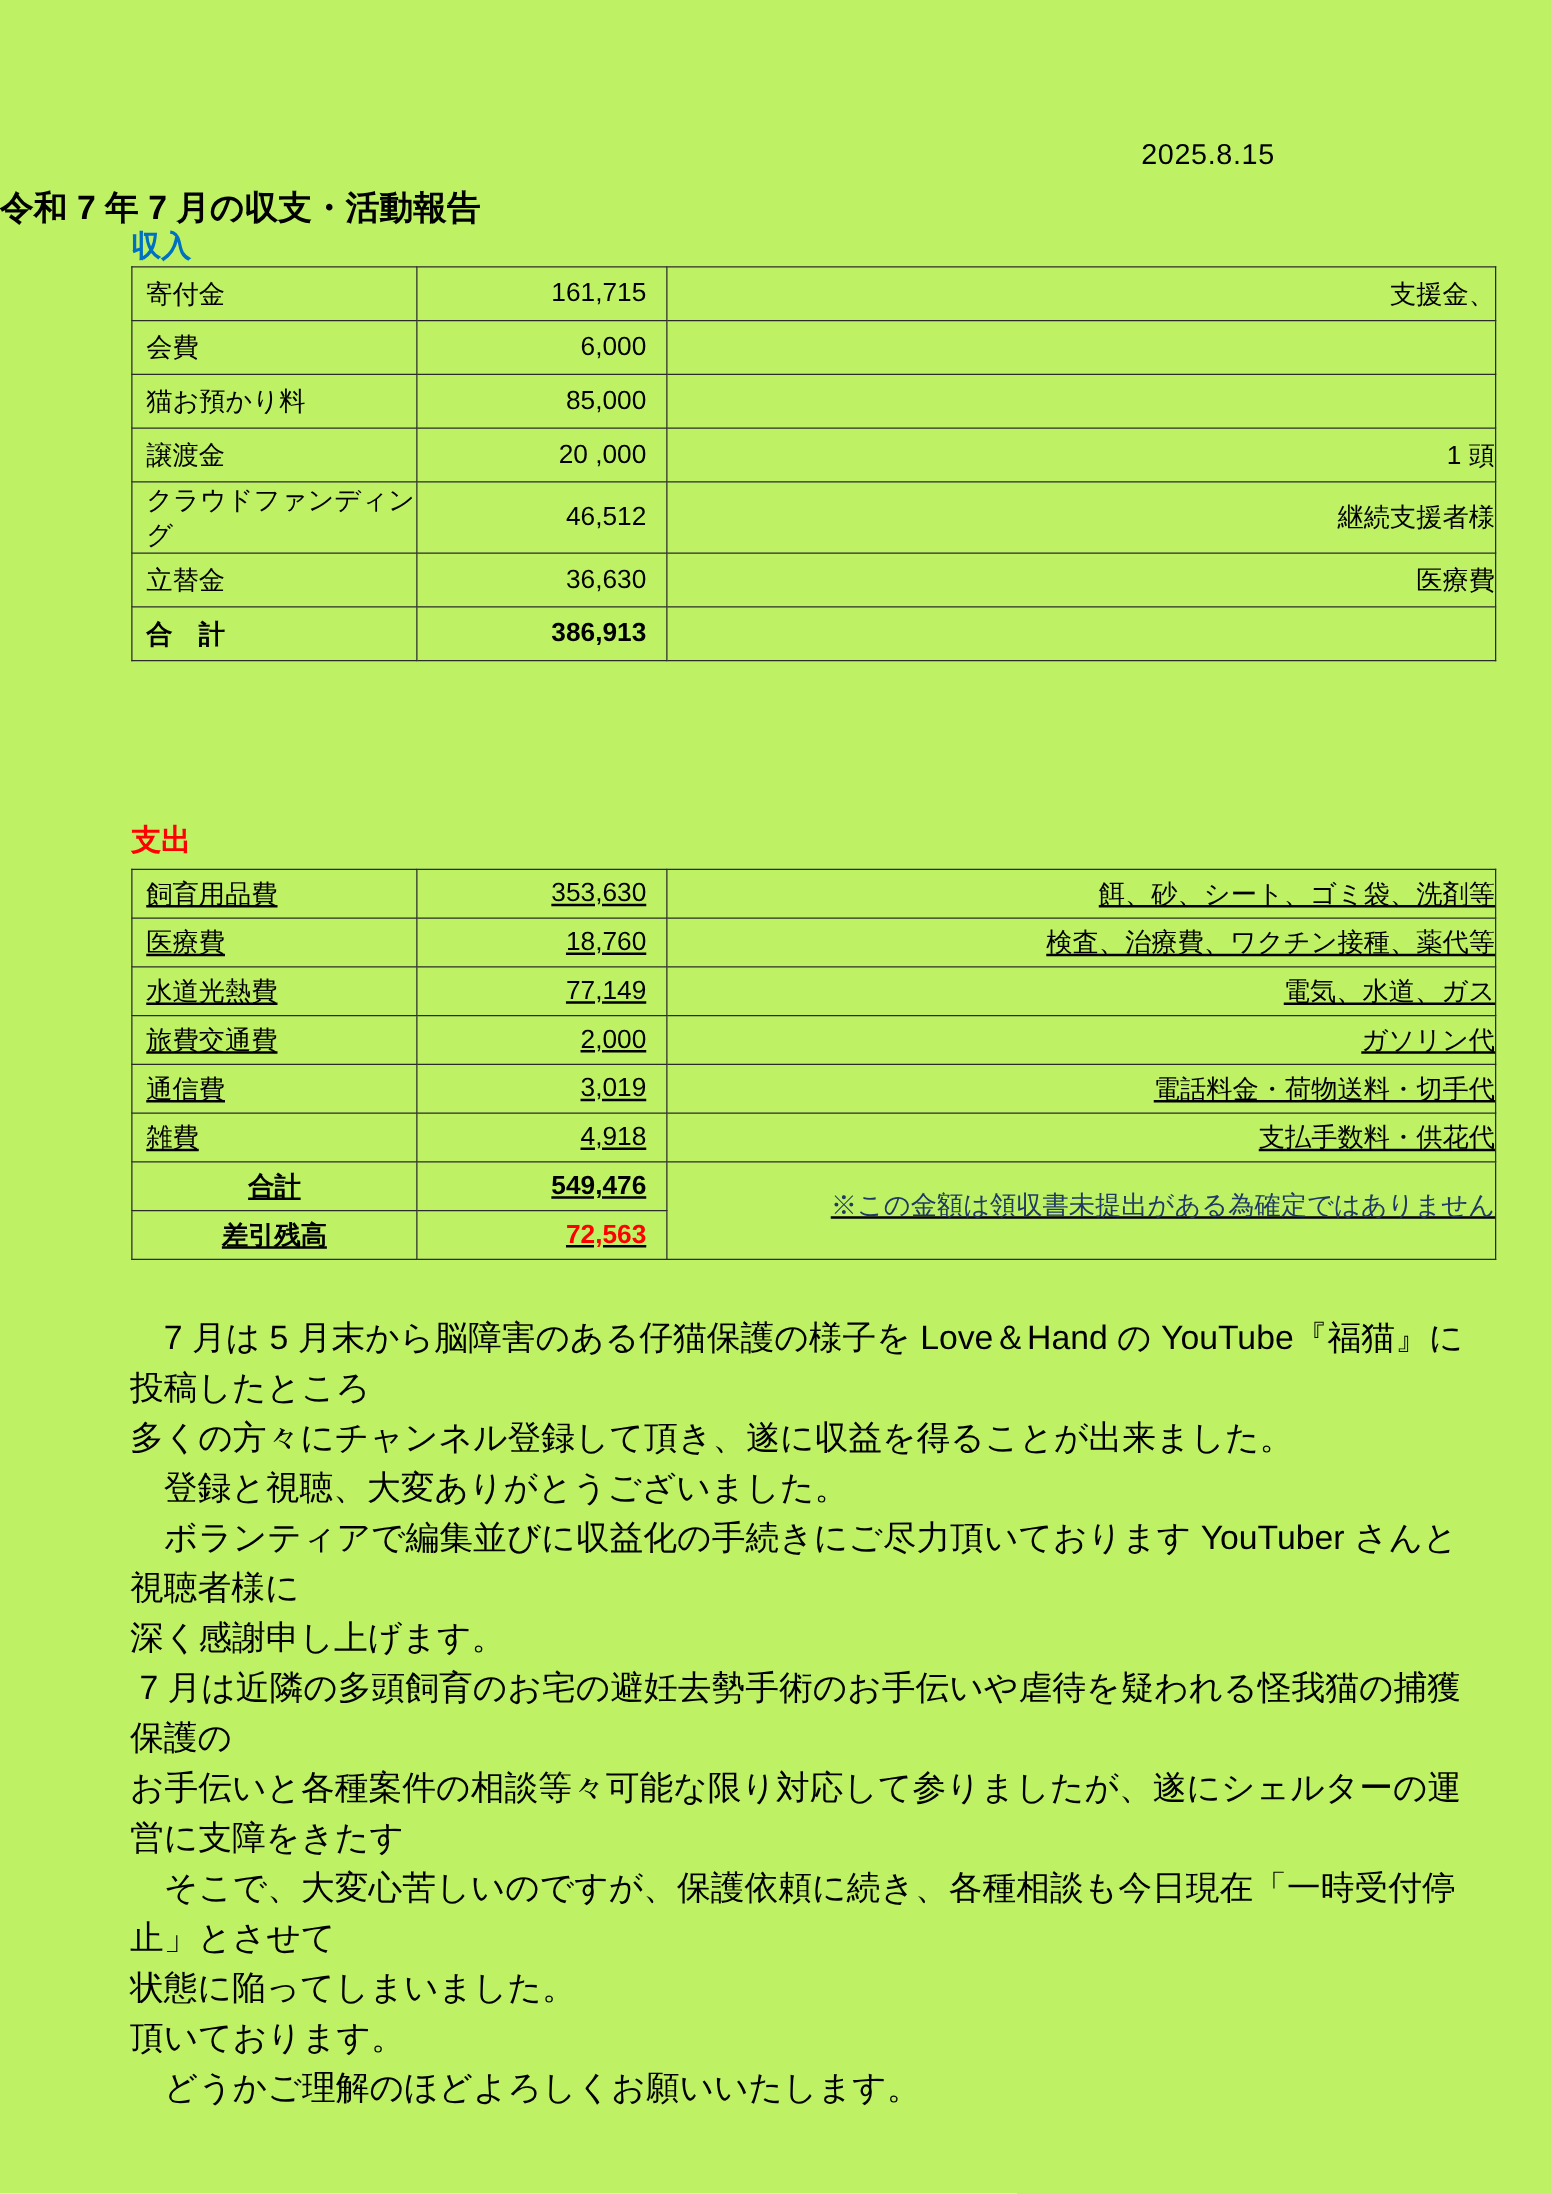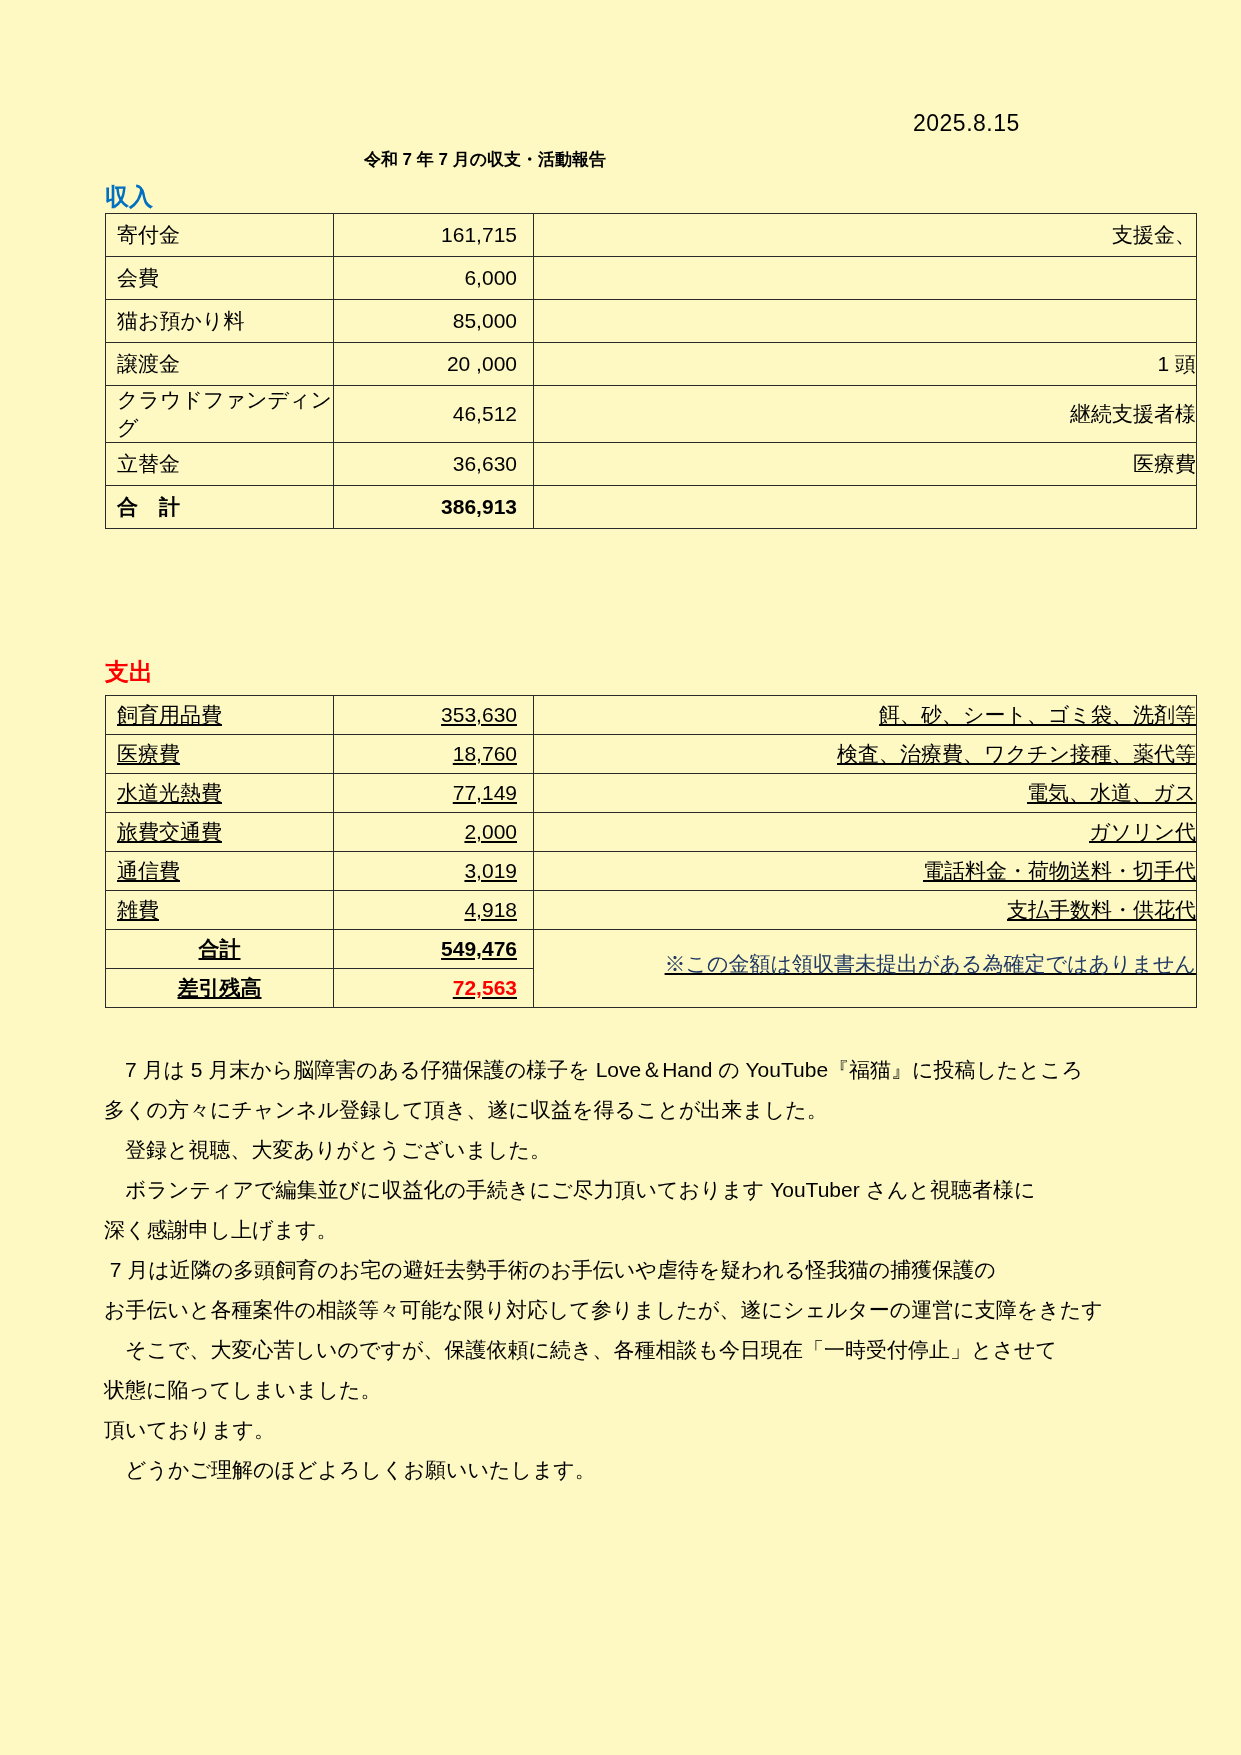--- a/index.html
+++ b/index.html
@@ -1,37 +1,37 @@
 <!DOCTYPE html>
 <html><head>
 <meta charset="utf-8">
 <style>
   * { margin:0; padding:0; box-sizing:border-box; }
   html,body { background:#ffffff; }
   .page {
     position:relative;
     width:1241px;
     height:1755px;
-    background:#fef9c3;
+    background:#bef264;
     font-family:"Liberation Sans", sans-serif;
     color:#000000;
     overflow:hidden;
   }
   .date {
     position:absolute;
     left:913px; top:110px;
     font-size:23px;
     letter-spacing:0.5px;
   }
   .title {
     position:absolute;
     left:0; top:148px;
     width:970px;
-    text-align:center;
-    font-size:17px;
+    text-align:left;
+    font-size:27px;
     font-weight:bold;
   }
   .section-label {
     position:absolute;
     left:105px;
     font-size:24px;
     font-weight:bold;
   }
   .income-label { top:181px; color:#0070C0; }
   .expense-label { top:656px; color:#FF0000; }
@@ -75,21 +75,21 @@
   }
   .income-note .note-mark { color:#000000; }
   .income-note .note-text { color:#0070C0; margin-left:10px; }
 
   .body-text {
     position:absolute;
     left:104px; top:1050px;
     width:1075px;
   }
   .body-line {
-    font-size:21px;
+    font-size:27px;
     line-height:40px;
     white-space:pre-wrap;
   }
 </style>
 </head>
 <body>
 
 <div class="page">
 
   <div class="date">2025.8.15</div>

